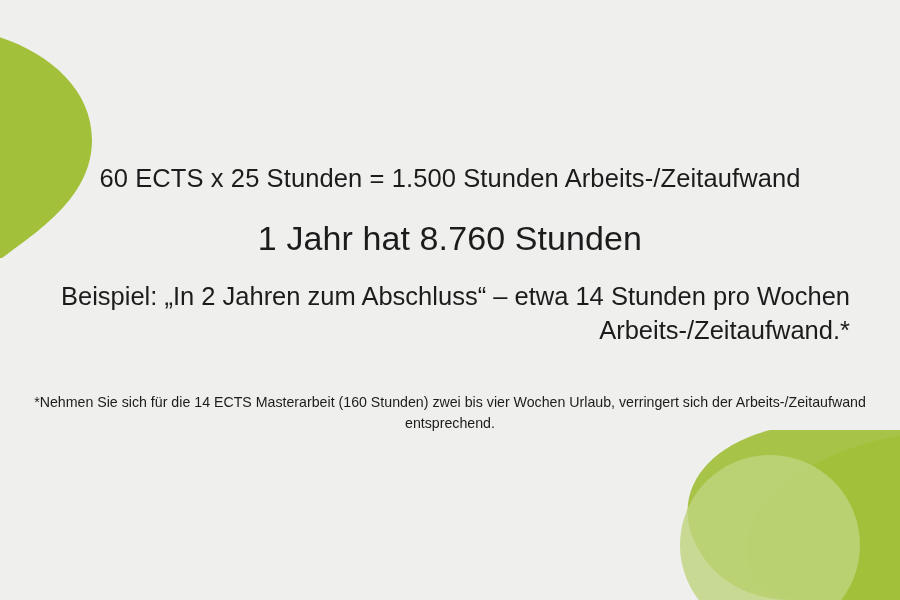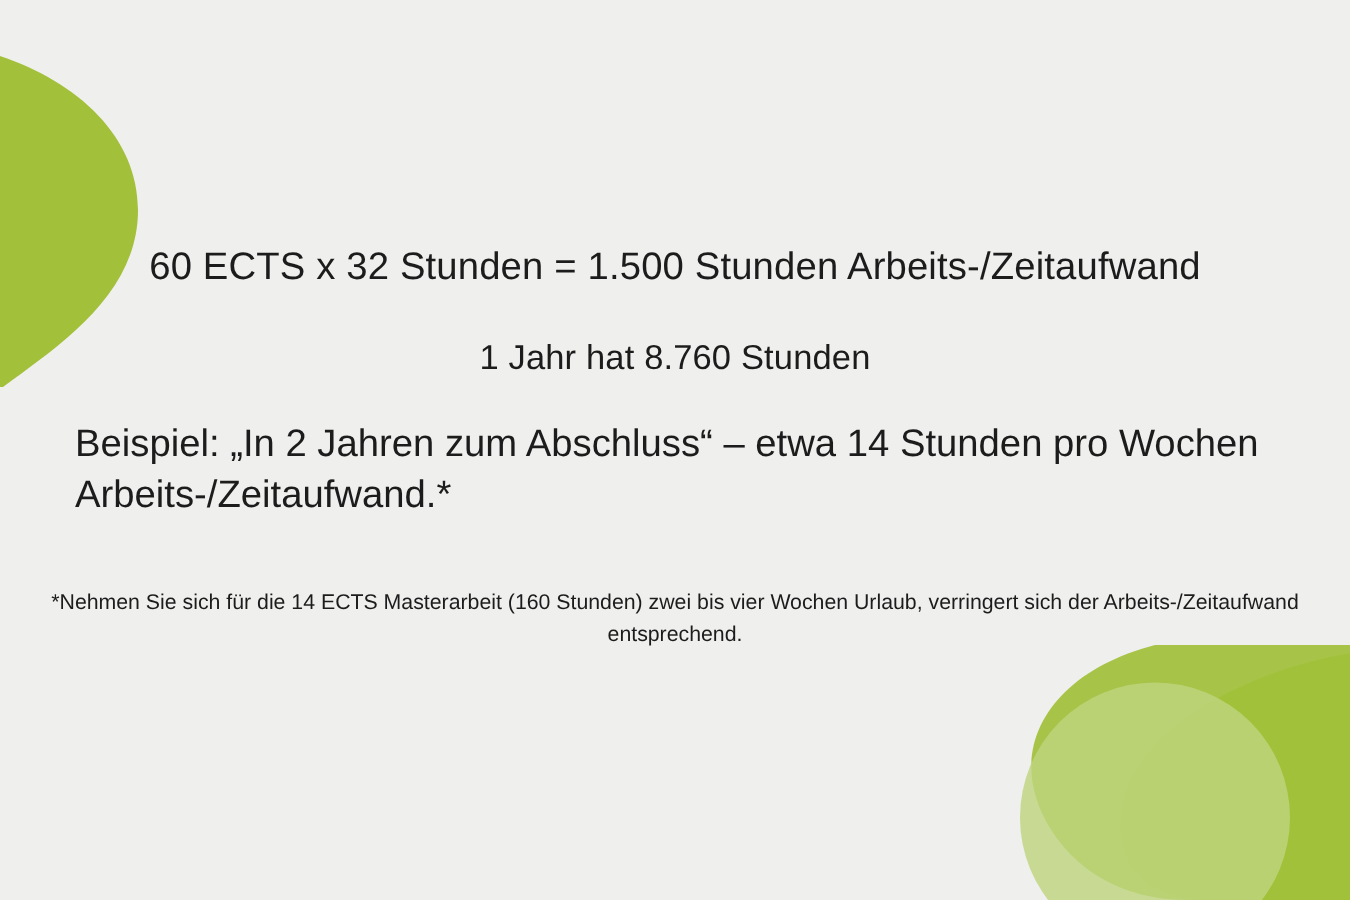--- a/index.html
+++ b/index.html
@@ -50,29 +50,29 @@
     white-space: pre;
   }
 
   .line-1 {
     top: 161px;
     font-size: 25.5px;
     line-height: 34px;
   }
   .line-2 {
     top: 221px;
-    font-size: 23px;
+    font-size: 34px;
     line-height: 34px;
   }
   .para-3 {
     position: absolute;
     top: 279px;
     left: 50px;
     width: 800px;
-    text-align: left;
+    text-align: right;
     color: #1c1c1c;
     font-size: 25.5px;
     line-height: 34px;
     font-weight: 400;
   }
   .footnote {
     position: absolute;
     top: 392px;
     left: 32px;
     width: 836px;
@@ -104,21 +104,21 @@
              C 860 432, 756 478, 748 540
              C 742 582, 772 600, 806 600
              L 980 600
              L 980 432 Z" fill="#a2c03a" opacity="0.92"></path>
 
     <ellipse cx="770" cy="545" rx="90" ry="90" fill="#bed47e" opacity="0.82"></ellipse>
   </svg>
 
   <div class="content">
 
-    <div class="line line-1">60 ECTS x 32 Stunden = 1.500 Stunden Arbeits-/Zeitaufwand</div>
+    <div class="line line-1">60 ECTS x 25 Stunden = 1.500 Stunden Arbeits-/Zeitaufwand</div>
 
     <div class="line line-2">1 Jahr hat 8.760 Stunden</div>
 
     <div class="para-3">Beispiel: „In 2 Jahren zum Abschluss“ – etwa 14 Stunden pro Wochen Arbeits-/Zeitaufwand.*</div>
 
     <div class="footnote">*Nehmen Sie sich für die 14 ECTS Masterarbeit (160 Stunden) zwei bis vier Wochen Urlaub, verringert sich der Arbeits-/Zeitaufwand entsprechend.</div>
 
   </div>
 </div>
 

